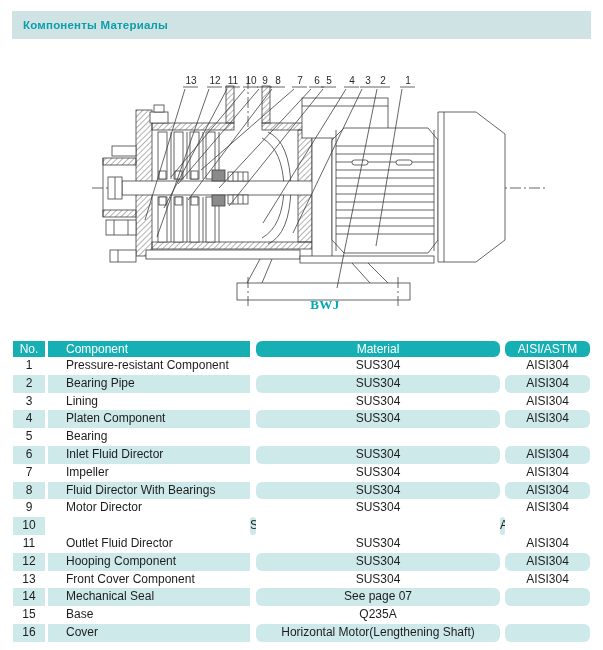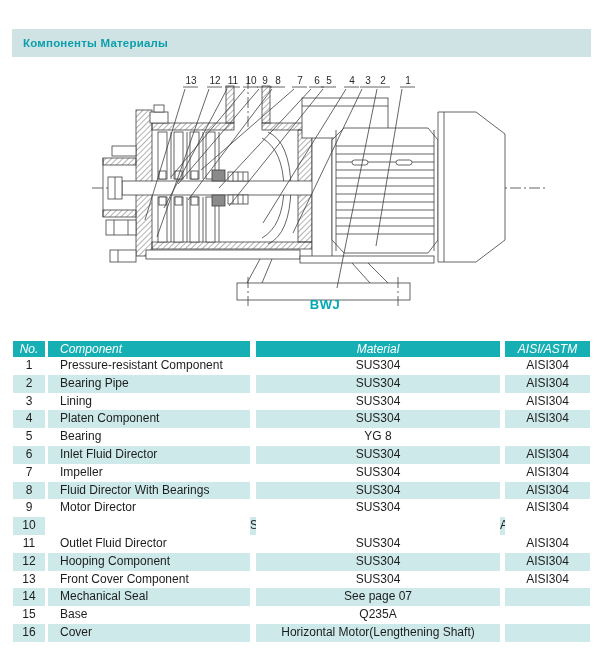--- a/index.html
+++ b/index.html
@@ -4,43 +4,43 @@
 <style>
   :root{
     --teal:#16afb4; --banner-bg:#d0e3e4; --banner-text:#0c9fab;
     --shade:#cde9ea; --text:#1d1d1d; --line:#3f3f3f; --caption:#00a9b4;
   }
   html,body{margin:0;padding:0}
   body{
     width:603px;height:650px;position:relative;background:#fff;
     font-family:"Liberation Sans",sans-serif;overflow:hidden;
   }
-  .banner{position:absolute;top:29px;left:12px;width:579px;height:28px;background:var(--banner-bg);}
+  .banner{position:absolute;top:11px;left:12px;width:579px;height:28px;background:var(--banner-bg);}
   .banner-title{display:block;font-size:11.5px;font-weight:bold;color:var(--banner-text);
     line-height:28px;padding-left:11px;letter-spacing:.2px;}
   .draw{position:absolute;top:60px;left:0;}
   .draw line,.draw path,.draw rect{stroke:var(--line);stroke-width:.8;fill:none;}
   .draw .wh{fill:#fff;}
   .draw .dk{fill:#8a8a8a;}
   .draw .hatch{fill:url(#h);}
   .draw .cl{stroke-dasharray:11 3 2 3;}
   .draw text{fill:#2a2a2a;font-size:10px;stroke:none;font-family:"Liberation Sans",sans-serif;}
   .pat-line{stroke:#666;stroke-width:.6;}
   .caption{position:absolute;top:297px;left:260px;width:130px;text-align:center;
-    font-size:13px;font-weight:bold;color:var(--caption);letter-spacing:.5px;}
+    font-size:13px;font-weight:bold;color:var(--caption);letter-spacing:.5px;font-family:Liberation Serif, serif;}
   .tbl{position:absolute;top:341px;left:13px;width:577px;font-size:12px;color:var(--text);}
   .hrow,.trow{display:grid;grid-template-columns:32px 3px 202px 6px 244px 5px 85px;}
   .hrow{height:16px;line-height:16px;}
   .trow{height:17.8px;line-height:17.8px;}
-  .hrow .cg{background:var(--teal);color:#fff;font-style:italic;}
+  .hrow .cg{background:var(--teal);color:#fff;}
   .trow.shade .cg{background:var(--shade);}
   .c{overflow:hidden;white-space:nowrap;}
   .no{text-align:center;}
-  .comp{padding-left:12px;}
-  .mat,.aisi{text-align:center;}
+  .comp{padding-left:18px;}
+  .mat,.aisi{text-align:center;border-radius:6px;}
 </style>
 </head>
 <body>
 
 <div class="banner">
   <span class="banner-title">Компоненты Материалы</span>
 </div>
 
 <svg class="draw" width="603" height="250" viewBox="0 0 603 250">
   <defs>
@@ -247,21 +247,20 @@
         <div class="gap"></div>
         <div class="c cg mat">SUS304</div>
         <div class="gap"></div>
         <div class="c cg aisi">AISI304</div>
       </div>
       <div class="trow">
         <div class="c cg no">5</div>
         <div class="gap"></div>
         <div class="c cg comp">Bearing</div>
         <div class="gap"></div>
-        <div class="c cg mat">YG 8</div>
         <div class="gap"></div>
         <div class="c cg aisi"></div>
       </div>
       <div class="trow shade">
         <div class="c cg no">6</div>
         <div class="gap"></div>
         <div class="c cg comp">Inlet Fluid Director</div>
         <div class="gap"></div>
         <div class="c cg mat">SUS304</div>
         <div class="gap"></div>

